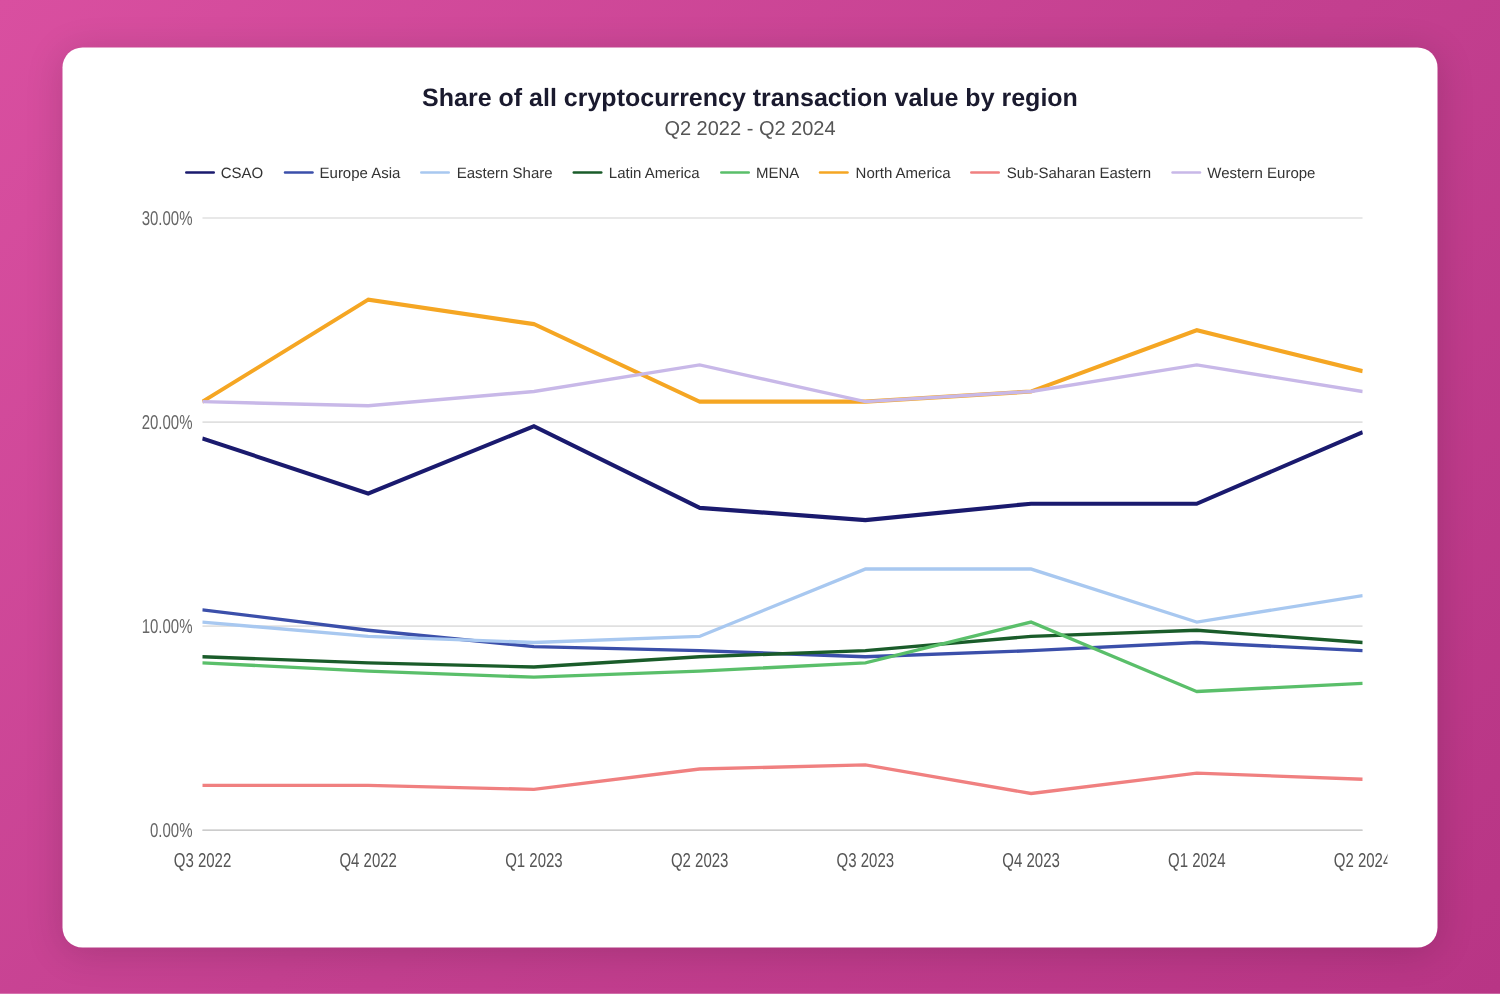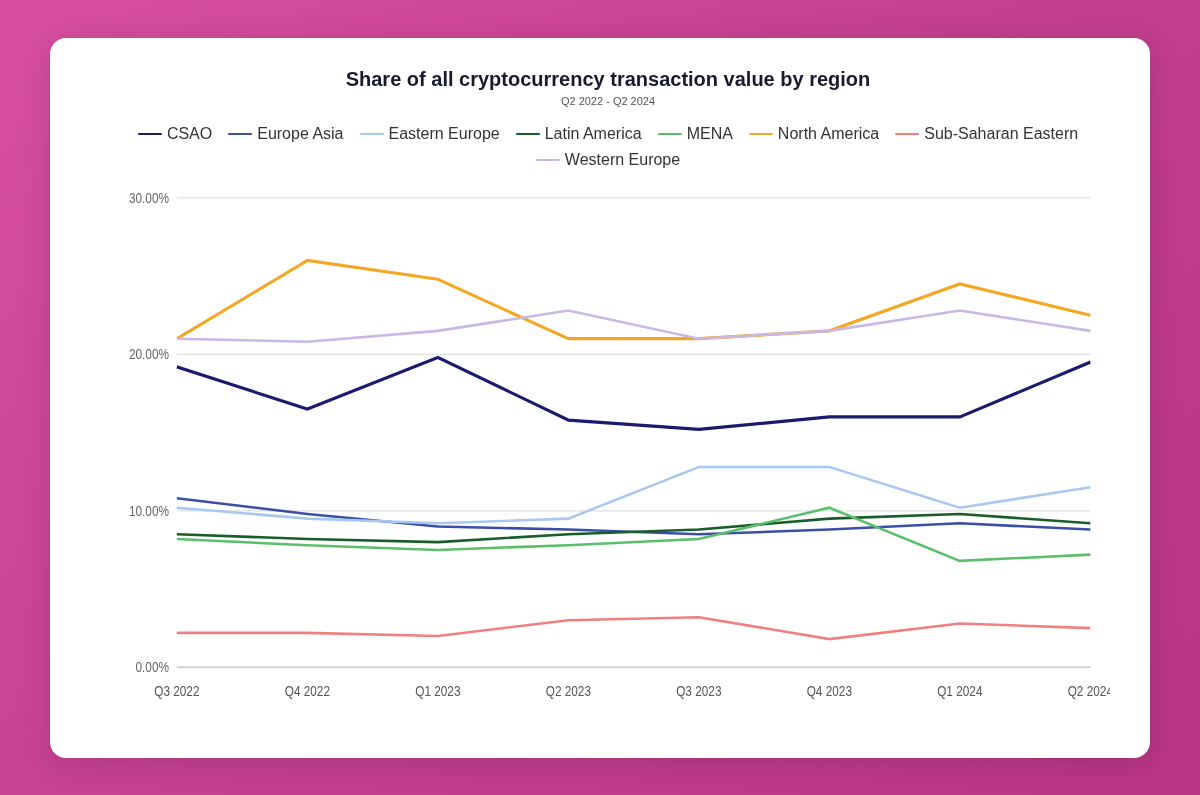--- a/index.html
+++ b/index.html
@@ -10,50 +10,50 @@
       display: flex;
       align-items: center;
       justify-content: center;
       font-family: 'Arial', sans-serif;
     }
     .card {
       background: #ffffff;
       border-radius: 16px;
       width: 1100px;
       height: 720px;
-      padding: 30px 40px 20px 56px;
+      padding: 30px 40px 20px 40px;
       display: flex;
       flex-direction: column;
       box-shadow: 0 4px 30px rgba(0,0,0,0.15);
     }
     .chart-title {
       text-align: center;
       font-size: 20px;
       font-weight: 700;
       color: #1a1a2e;
       margin-bottom: 4px;
     }
     .chart-subtitle {
       text-align: center;
-      font-size: 11px;
+      font-size: 16px;
       color: #555;
       margin-bottom: 18px;
     }
     .legend {
       display: flex;
       flex-wrap: wrap;
       gap: 8px 16px;
       justify-content: center;
       margin-bottom: 16px;
     }
     .legend-item {
       display: flex;
       align-items: center;
       gap: 5px;
-      font-size: 16px;
+      font-size: 12px;
       color: #333;
     }
     .legend-line {
       width: 24px;
       height: 2px;
       border-radius: 1px;
     }
     .chart-area {
       flex: 1;
       position: relative;
@@ -80,21 +80,21 @@
       <div class="legend-item">
         <div class="legend-line" style="background:#1a1a6e"></div>
         <span>CSAO</span>
       </div>
       <div class="legend-item">
         <div class="legend-line" style="background:#3b4faa"></div>
         <span>Europe Asia</span>
       </div>
       <div class="legend-item">
         <div class="legend-line" style="background:#a8c8f0"></div>
-        <span>Eastern Europe</span>
+        <span>Eastern Share</span>
       </div>
       <div class="legend-item">
         <div class="legend-line" style="background:#1a5c2a"></div>
         <span>Latin America</span>
       </div>
       <div class="legend-item">
         <div class="legend-line" style="background:#5abf6a"></div>
         <span>MENA</span>
       </div>
       <div class="legend-item">

